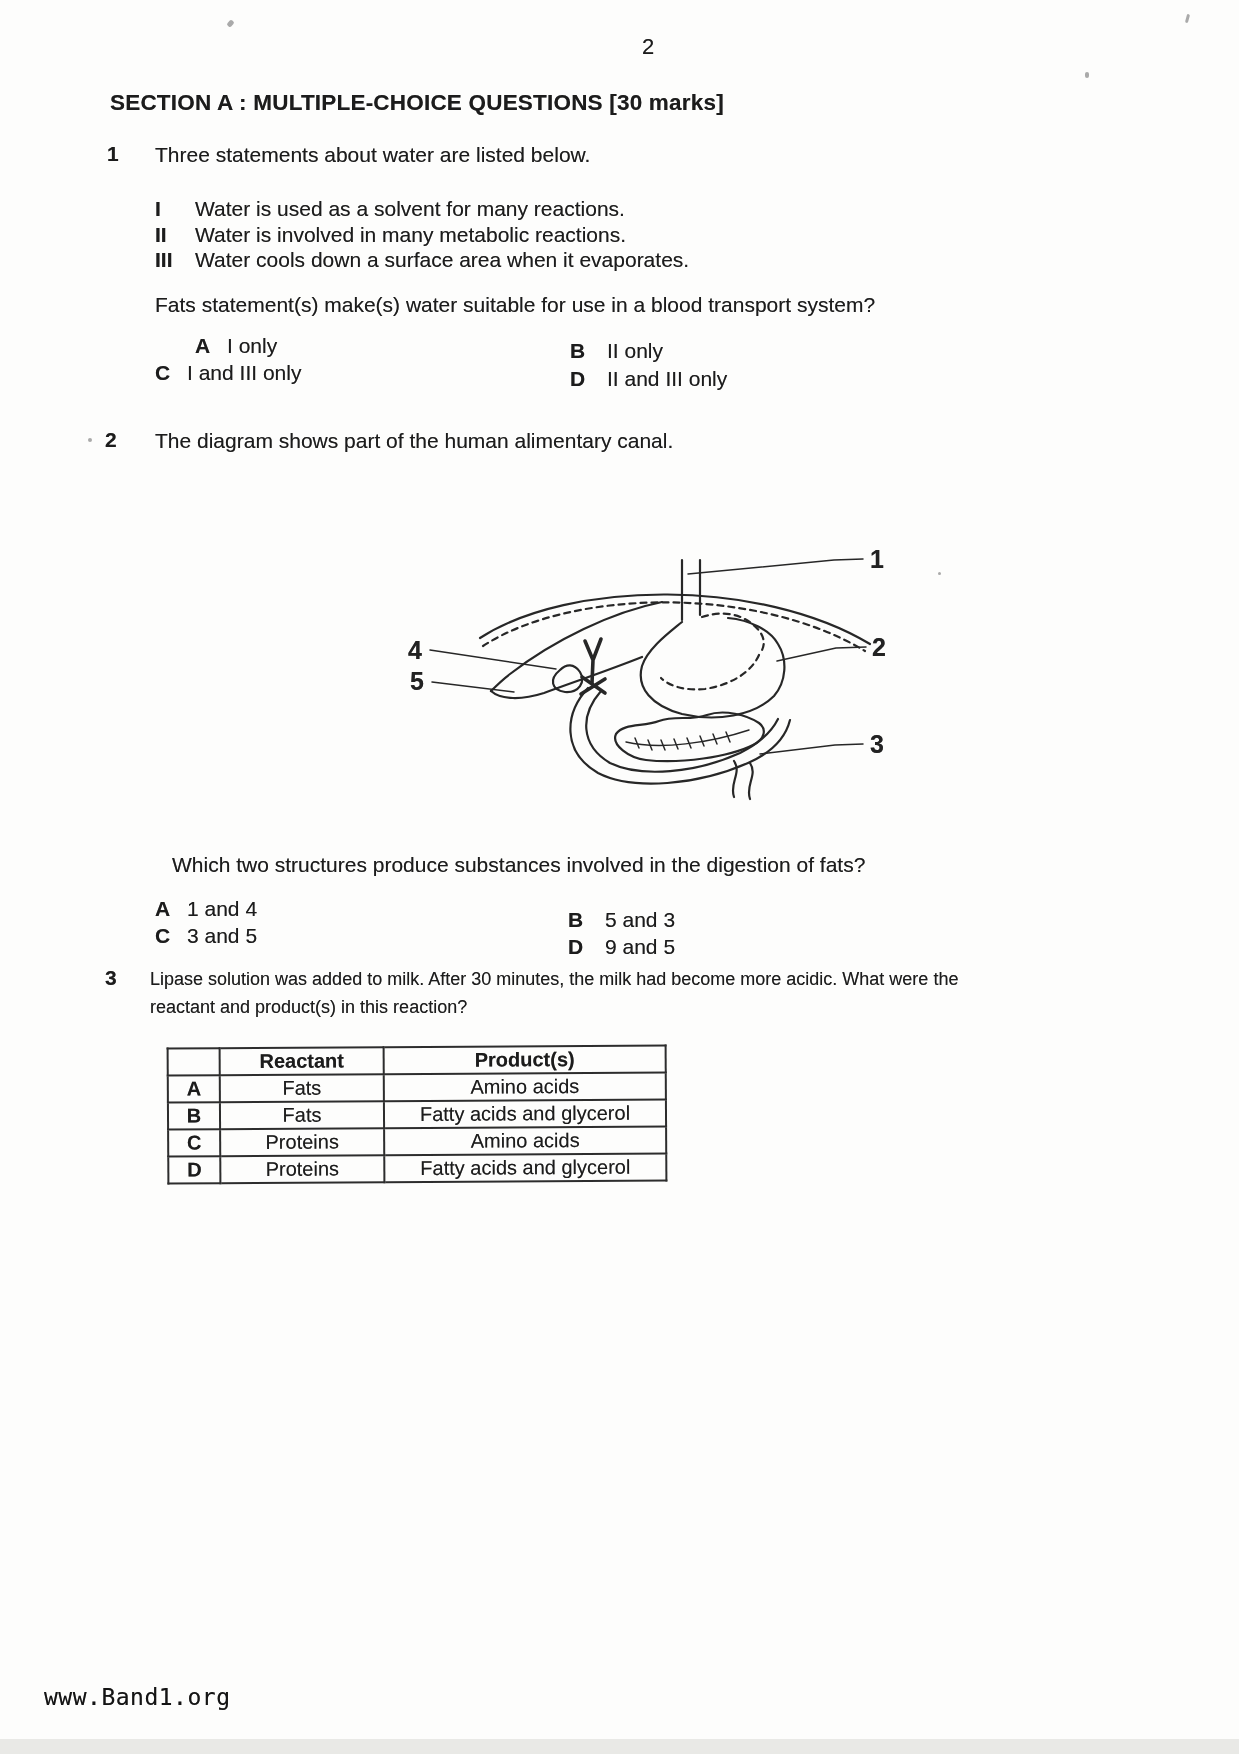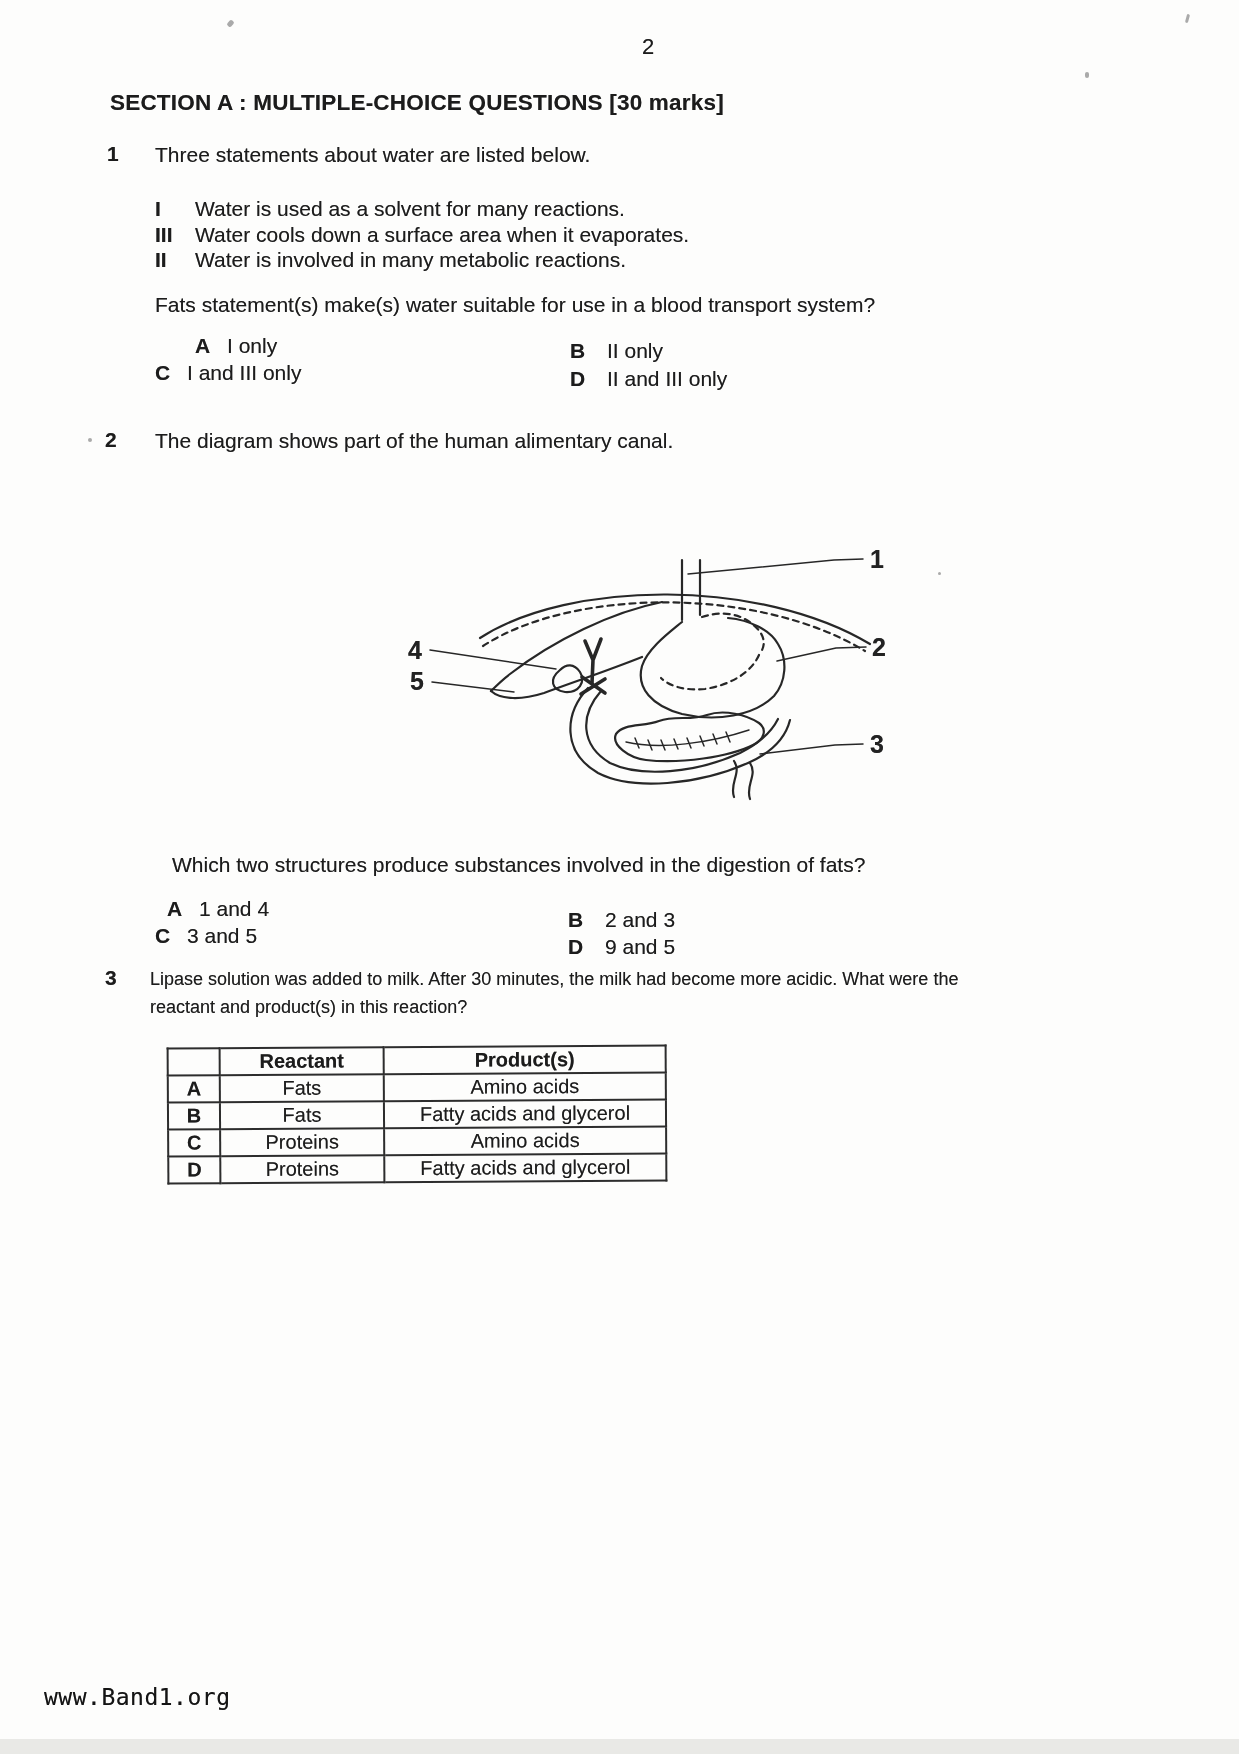--- a/index.html
+++ b/index.html
@@ -72,26 +72,26 @@
 
   <span class="abs qnum" style="left:107px;top:142px;">1</span>
   <div class="abs t" style="left:155px;top:142px;">Three statements about water are listed below.</div>
 
   <div class="abs" style="left:155px;top:196px;">
     <div class="statement-row">
       <span class="statement-numeral">I</span>
       <span>Water is used as a solvent for many reactions.</span>
     </div>
     <div class="statement-row">
+      <span class="statement-numeral">II</span>
+      <span>Water is involved in many metabolic reactions.</span>
+    </div>
+    <div class="statement-row">
       <span class="statement-numeral">III</span>
       <span>Water cools down a surface area when it evaporates.</span>
-    </div>
-    <div class="statement-row">
-      <span class="statement-numeral">II</span>
-      <span>Water is involved in many metabolic reactions.</span>
     </div>
   </div>
 
   <div class="abs t" style="left:155px;top:292px;">Fats statement(s) make(s) water suitable for use in a blood transport system?</div>
 
   <div class="abs option" style="left:157px;top:334px;margin-left:38px;">
     <span class="letter">A</span><span>I only</span>
   </div>
   <div class="abs option rcol" style="left:570px;top:339px;">
     <span class="letter">B</span><span>II only</span>
@@ -143,25 +143,25 @@
 
     <text x="540" y="96">1</text>
     <text x="542" y="184">2</text>
     <text x="540" y="281">3</text>
     <text x="78" y="187">4</text>
     <text x="80" y="218">5</text>
   </svg>
 
   <div class="abs t" style="left:172px;top:852px;">Which two structures produce substances involved in the digestion of fats?</div>
 
-  <div class="abs option" style="left:167px;top:897px;">
+  <div class="abs option" style="left:155px;top:897px;">
     <span class="letter">A</span><span>1 and 4</span>
   </div>
   <div class="abs option rcol" style="left:568px;top:908px;">
-    <span class="letter">B</span><span>2 and 3</span>
+    <span class="letter">B</span><span>5 and 3</span>
   </div>
   <div class="abs option" style="left:155px;top:924px;">
     <span class="letter">C</span><span>3 and 5</span>
   </div>
   <div class="abs option rcol" style="left:568px;top:935px;">
     <span class="letter">D</span><span>9 and 5</span>
   </div>
 
   <span class="abs qnum" style="left:105px;top:966px;">3</span>
   <div class="abs q3text" style="left:150px;top:966px;">Lipase solution was added to milk. After 30 minutes, the milk had become more acidic. What were the reactant and product(s) in this reaction?</div>

